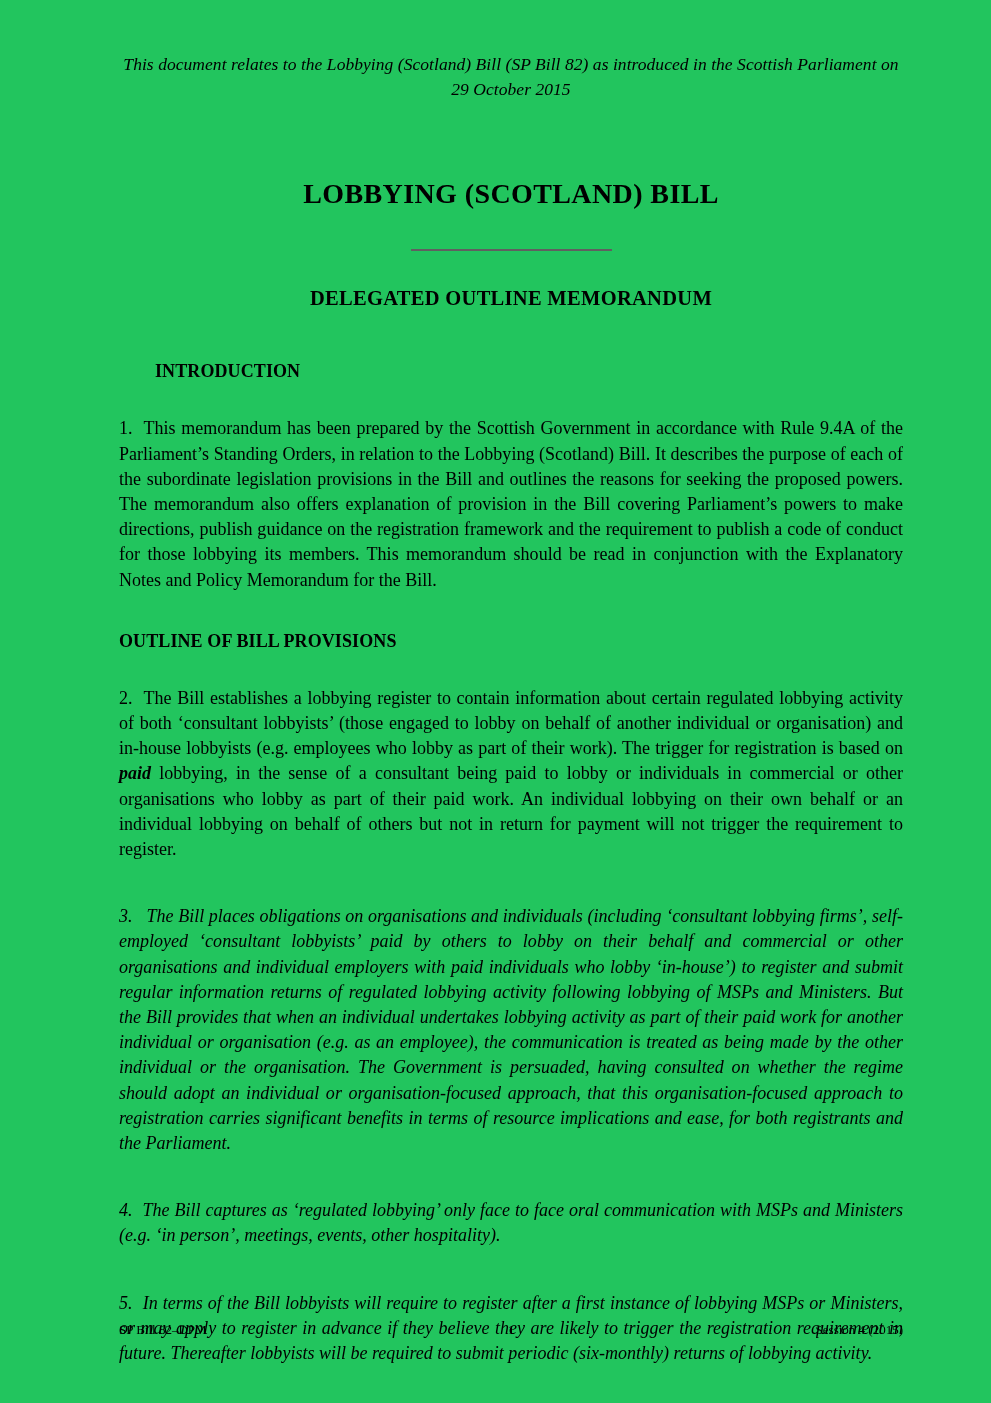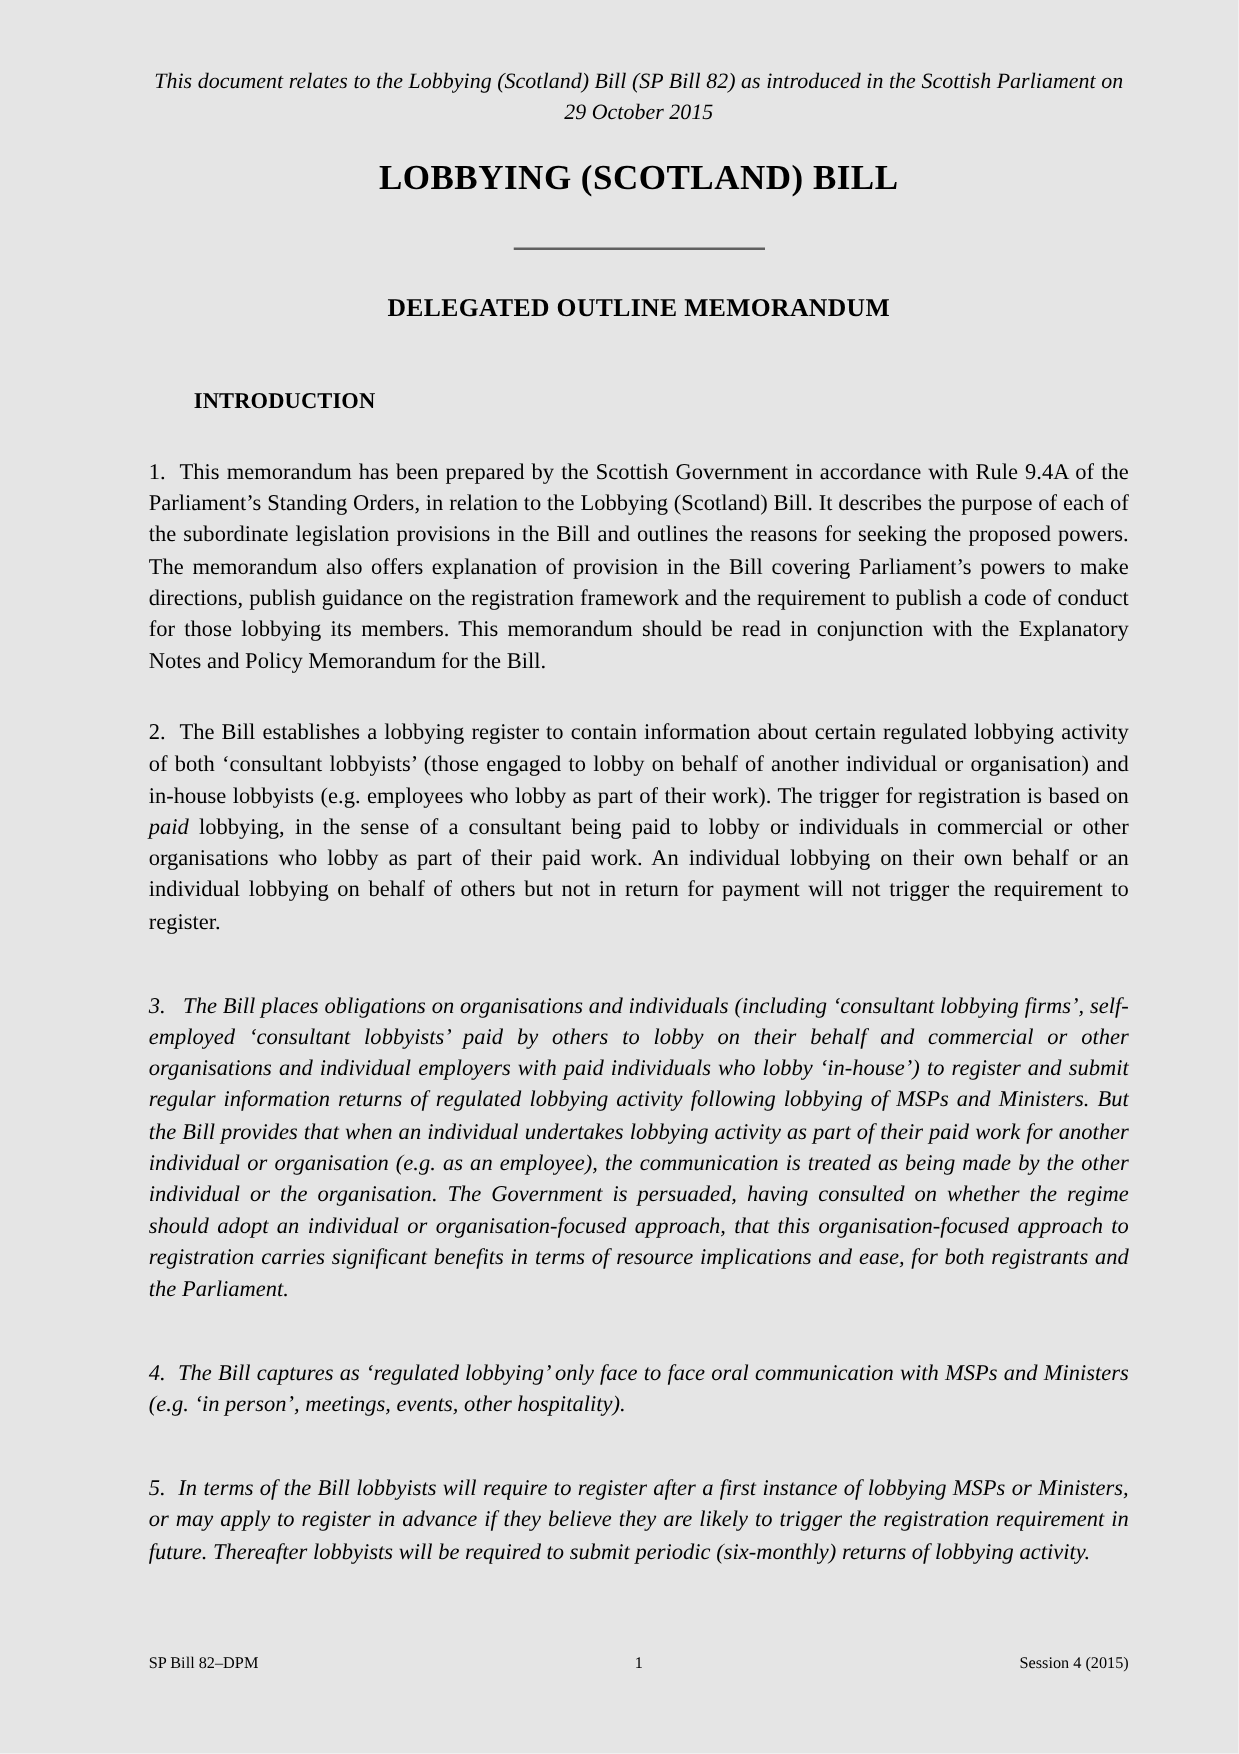--- a/index.html
+++ b/index.html
@@ -10,21 +10,21 @@
   }
   body {
     font-family: "Liberation Serif", "DejaVu Serif", serif;
     color: #000000;
   }
   .page {
     position: relative;
     width: 991px;
     height: 1403px;
     margin: 0 auto;
-    background: #e5e5e5;
+    background: #22c55e;
     overflow: hidden;
     box-sizing: border-box;
   }
   .content {
     position: absolute;
     left: 119px;
     top: 0;
     width: 784px;
   }
 
@@ -33,21 +33,21 @@
     margin-top: 52px;
     font-style: italic;
     font-size: 17.5px;
     line-height: 25px;
     text-align: center;
     letter-spacing: 0.05px;
   }
 
   
   .doc-title {
-    margin-top: 24px;
+    margin-top: 75px;
     font-size: 28px;
     font-weight: bold;
     text-align: center;
     letter-spacing: 0.4px;
     line-height: 34px;
   }
 
   
   .rule-wrap {
     margin-top: 38px;
@@ -90,21 +90,21 @@
     text-align: justify;
     text-justify: inter-word;
     letter-spacing: 0.01px;
     hyphens: none;
   }
   p.body-para.first-after-heading { margin-top: 32px; }
   p.body-para.spaced { margin-top: 42px; font-style: italic; }
 
   .num-gap-sm::after { content: "\00a0"; }
 
-  em.italic-term { font-style: italic; }
+  em.italic-term { font-style: italic; font-weight: bold; }
 
   
   .doc-footer {
     position: absolute;
     left: 119px;
     top: 1318px;
     width: 784px;
     font-size: 13px;
     line-height: 24px;
     display: flex;
@@ -131,20 +131,21 @@
 
     <h2 class="doc-subtitle">DELEGATED OUTLINE MEMORANDUM</h2>
 
     <h3 class="section-heading intro">INTRODUCTION</h3>
 
     <p class="body-para first-after-heading">
       <span>1.</span><span class="num-gap-sm"></span>
       <span>This memorandum has been prepared by the Scottish Government in accordance with Rule 9.4A of the Parliament’s Standing Orders, in relation to the Lobbying (Scotland) Bill.  It describes the purpose of each of the subordinate legislation provisions in the Bill and outlines the reasons for seeking the proposed powers.  The memorandum also offers explanation of provision in the Bill covering Parliament’s powers to make directions, publish guidance on the registration framework and the requirement to publish a code of conduct for those lobbying its members.  This memorandum should be read in conjunction with the Explanatory Notes and Policy Memorandum for the Bill.</span>
     </p>
 
+    <h3 class="section-heading outline">OUTLINE OF BILL PROVISIONS</h3>
 
     <p class="body-para first-after-heading">
       <span>2.</span><span class="num-gap-sm"></span>
       <span>The Bill establishes a lobbying register to contain information about certain regulated lobbying activity of both ‘consultant lobbyists’ (those engaged to lobby on behalf of another individual or organisation) and in-house lobbyists (e.g. employees who lobby as part of their work).  The trigger for registration is based on </span><em class="italic-term">paid</em><span> lobbying, in the sense of a consultant being paid to lobby or individuals in commercial or other organisations who lobby as part of their paid work. An individual lobbying on their own behalf or an individual lobbying on behalf of others but not in return for payment will not trigger the requirement to register.</span>
     </p>
 
     <p class="body-para spaced">
       <span>3.</span><span class="num-gap-sm"></span>&nbsp;
       <span>The Bill places obligations on organisations and individuals (including ‘consultant lobbying firms’, self-employed ‘consultant lobbyists’ paid by others to lobby on their behalf and commercial or other organisations and individual employers with paid individuals who lobby ‘in-house’) to register and submit regular information returns of regulated lobbying activity following lobbying of MSPs and Ministers.  But the Bill provides that when an individual undertakes lobbying activity as part of their paid work for another individual or organisation (e.g. as an employee), the communication is treated as being made by the other individual or the organisation. The Government is persuaded, having consulted on whether the regime should adopt an individual or organisation-focused approach, that this organisation-focused approach to registration carries significant benefits in terms of resource implications and ease, for both registrants and the Parliament.</span>
     </p>

